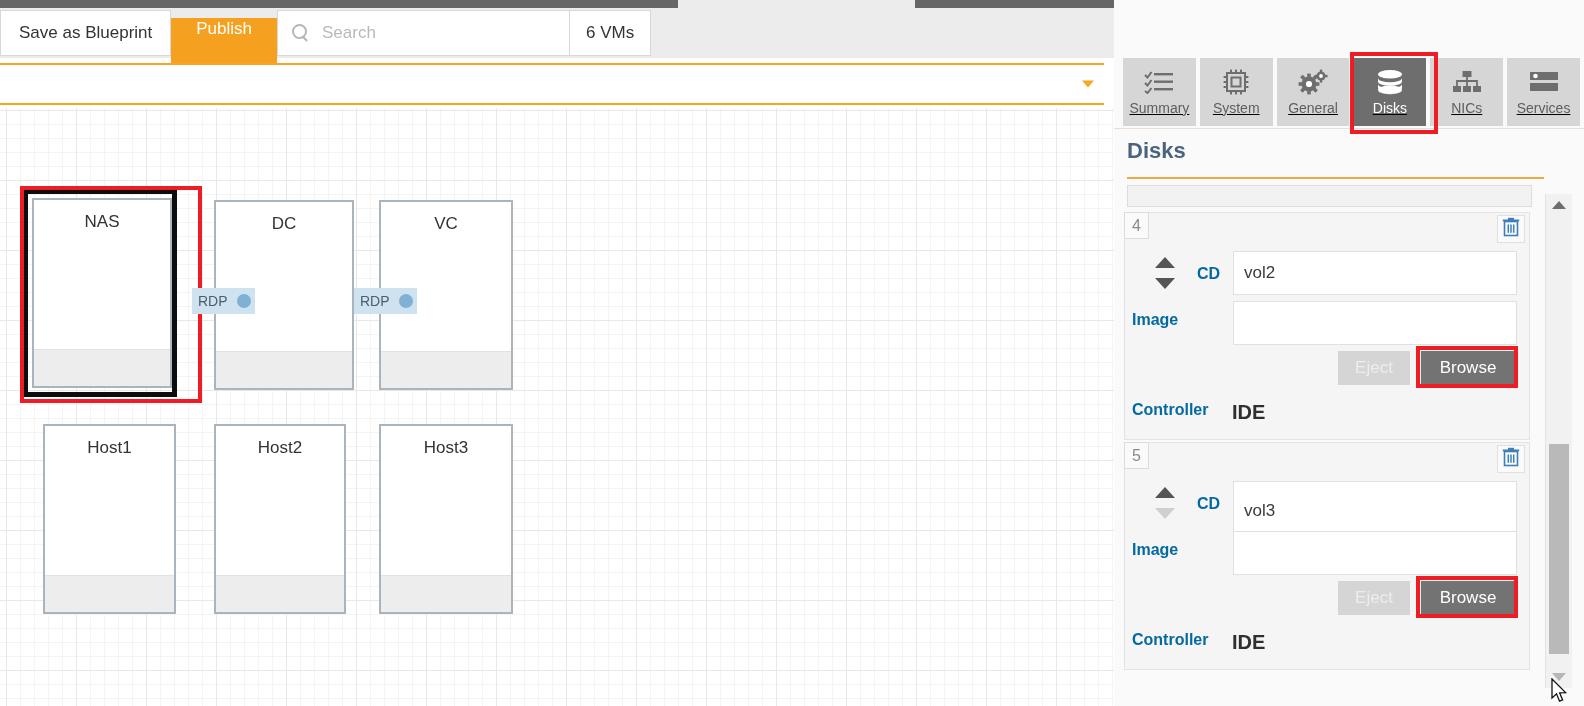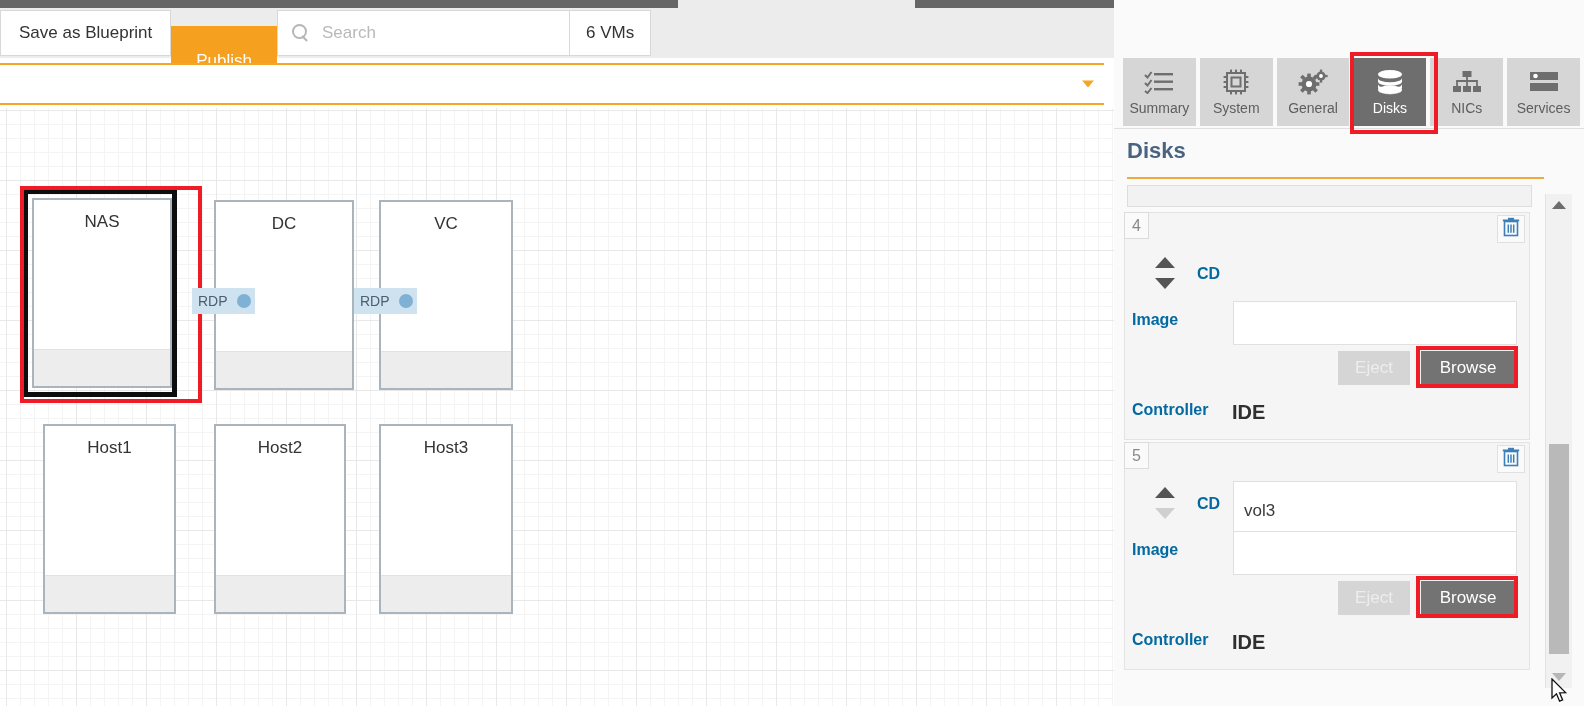--- a/index.html
+++ b/index.html
@@ -26,23 +26,23 @@
     background: #ececec;
   }
   .tb-left { position:absolute; left:0; top:0; height:50px; display:flex; align-items:stretch; }
   .btn-blueprint {
     display:flex; align-items:center; justify-content:center;
     background:#ffffff; border:1px solid #d8d8d8;
     padding:0 18px; font-size:17px; color:#333; height:46px; box-sizing:border-box;
     margin-top:2px;
   }
   .btn-publish {
-    display:flex; align-items:flex-end; justify-content:center;
+    display:flex; align-items:flex-start; justify-content:center;
     background:#f5a01e; color:#ffffff; font-size:17px;
-    padding:0 24px; height:46px; box-sizing:border-box; margin-top:18px;
+    padding:0 24px; height:46px; box-sizing:border-box; margin-top:10px;
     border:1px solid #f5a01e;
   }
   .search-wrap {
     display:flex; align-items:center; background:#ffffff;
     border:1px solid #d8d8d8; height:46px; box-sizing:border-box; margin-top:2px;
     width:293px; padding-left:14px;
   }
   .search-icon { width:18px; height:18px; position:relative; flex:0 0 auto; margin-right:10px; }
   .search-icon .ring {
     position:absolute; left:0; top:0; width:11px; height:11px;
@@ -135,20 +135,21 @@
 
   
   .right-panel {
     position:absolute; left:1114px; top:0; width:470px; height:706px;
     background:#fafafa;
   }
   .tabs {
     position:absolute; left:0; top:58px; width:470px; height:70px;
     display:flex; align-items:flex-start; background:#fafafa;
     border-bottom:1px solid #e0e0e0;
+    text-decoration:underline;
   }
   .tab {
     width:74px; height:68px; margin-right:4px;
     background:#d6d6d6; color:#5e5e5e;
     display:flex; flex-direction:column; align-items:center; justify-content:center;
     box-sizing:border-box; position:relative;
   }
   .tab:first-child { margin-left:9px; }
   .tab .tab-label { font-size:14px; margin-top:5px; }
   .tab.active { background:#6e6e6e; color:#ffffff; }
@@ -450,20 +451,21 @@
   <line x1="6.3" y1="7.5" x2="6.3" y2="15.8" stroke="#3d7fb8" stroke-width="1.5"></line>
   <line x1="9" y1="7.5" x2="9" y2="15.8" stroke="#3d7fb8" stroke-width="1.5"></line>
   <line x1="11.7" y1="7.5" x2="11.7" y2="15.8" stroke="#3d7fb8" stroke-width="1.5"></line>
 </svg></span>
     </div>
     <div class="spinner">
       <span class="spin-up"></span>
       <span class="spin-dn"></span>
     </div>
     <span class="row-label" style="left:72px; top:52px;">CD</span>
+    <div class="field-box" style="left:108px; top:38px; width:284px; height:44px;">vol2</div>
     <span class="row-label" style="left:7px; top:98px;">Image</span>
     <div class="field-box" style="left:108px; top:88px; width:284px; height:44px;"></div>
     <div class="btn-eject" style="left:213px; top:138px;">Eject</div>
     <div class="btn-browse" style="left:296px; top:138px;">Browse</div>
     <span class="row-label" style="left:7px; top:188px;">Controller</span>
     <span class="ctrl-val" style="left:107px; top:188px;">IDE</span>
   </div>
       <div class="annot-box" style="left: 292px; top: 134px; width: 102px; height: 42px;"></div>
       <div class="disk-card" style="top: 230px; height: 228px;">
     <div class="disk-index">5</div>

